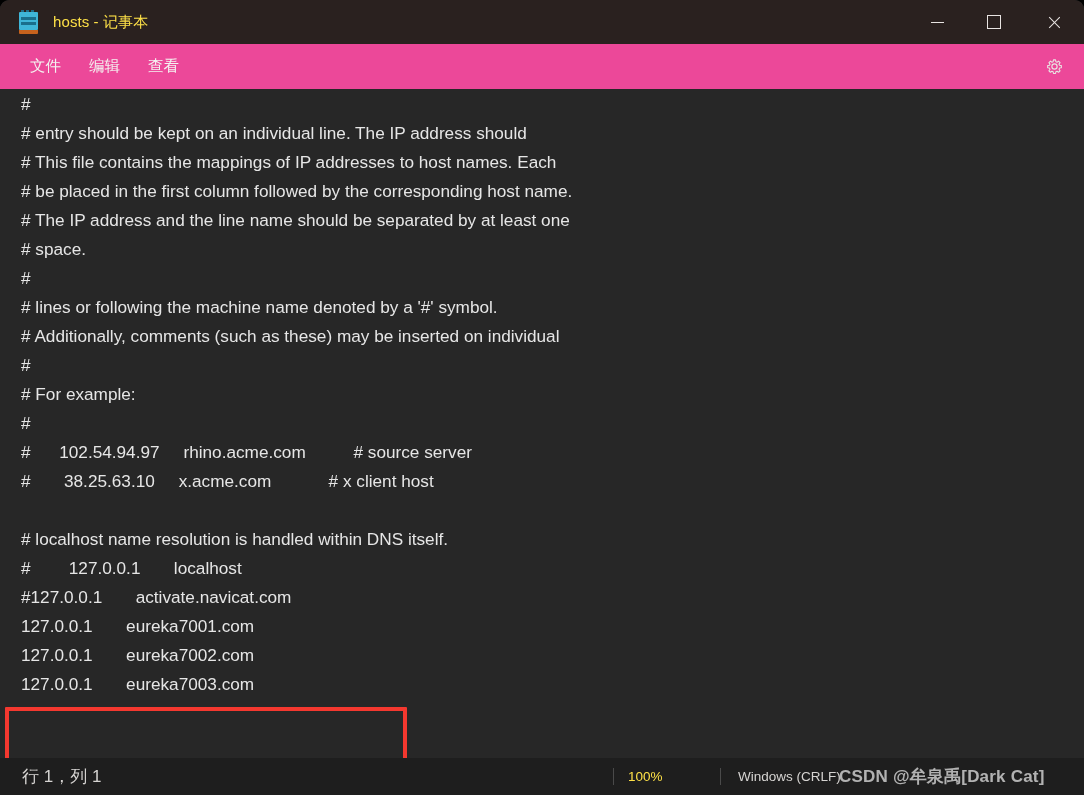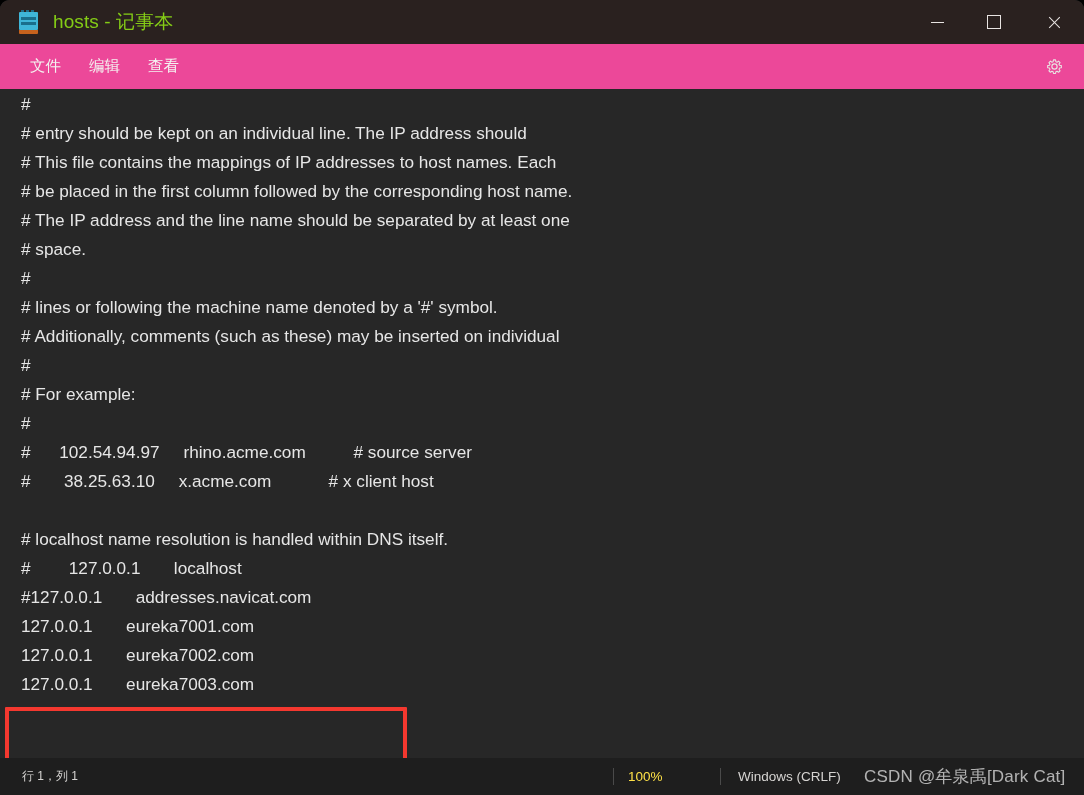--- a/index.html
+++ b/index.html
@@ -69,22 +69,22 @@
     background: #1f6d88;
   }
   .np-base {
     position: absolute;
     left: 1px; top: 20px;
     width: 19px; height: 3.5px;
     background: #c6621d;
     border-radius: 0 0 1px 1px;
   }
   #title-text {
-    font-size: 19px;
-    color: #84cc16;
+    font-size: 15px;
+    color: #fde047;
     letter-spacing: 0.1px;
     white-space: nowrap;
   }
 
   .wbtn {
     position: absolute;
     top: 0;
     width: 46px;
     height: 44px;
     display: flex;
@@ -192,21 +192,21 @@
     width: 1084px;
     height: 37px;
     background: #1e1e1e;
   }
   #status-pos {
     position: absolute;
     left: 22px; top: 0;
     height: 37px;
     display: flex;
     align-items: center;
-    font-size: 12px;
+    font-size: 17px;
     color: #d6d4d2;
     white-space: nowrap;
   }
   .sdiv {
     position: absolute;
     top: 10px;
     width: 1px; height: 17px;
     background: #4a4a4a;
   }
   #sdiv1 { left: 613px; }
@@ -228,30 +228,31 @@
     display: flex;
     align-items: center;
     font-size: 13.5px;
     color: #d6d4d2;
     white-space: nowrap;
   }
 
   
   #watermark {
     position: absolute;
-    left: 864px;
+    left: 839px;
     top: 758px;
     height: 37px;
     display: flex;
     align-items: center;
     font-size: 17px;
     color: rgba(235,235,235,0.72);
     white-space: nowrap;
     letter-spacing: 0.2px;
     pointer-events: none;
+    font-weight: bold;
   }
 </style>
 </head>
 <body>
 
 <div id="window">
 
   <div id="titlebar">
     <div id="title-left">
       <span class="np-icon">
@@ -303,21 +304,21 @@
         <div class="tl"># lines or following the machine name denoted by a '#' symbol.</div>
         <div class="tl"># Additionally, comments (such as these) may be inserted on individual</div>
         <div class="tl">#</div>
         <div class="tl"># For example:</div>
         <div class="tl">#</div>
         <div class="tl">#      102.54.94.97     rhino.acme.com          # source server</div>
         <div class="tl">#       38.25.63.10     x.acme.com            # x client host</div>
         <div class="tl"></div>
         <div class="tl"># localhost name resolution is handled within DNS itself.</div>
         <div class="tl">#        127.0.0.1       localhost</div>
-        <div class="tl">#127.0.0.1       addresses.navicat.com</div>
+        <div class="tl">#127.0.0.1       activate.navicat.com</div>
         <div class="tl">127.0.0.1       eureka7001.com</div>
         <div class="tl">127.0.0.1       eureka7002.com</div>
         <div class="tl">127.0.0.1       eureka7003.com</div>
       </div>
     <div id="redbox"></div>
   </div>
 
   <div id="statusbar">
     <span id="status-pos">行 1，列 1</span>
     <span class="sdiv" id="sdiv1"></span>

